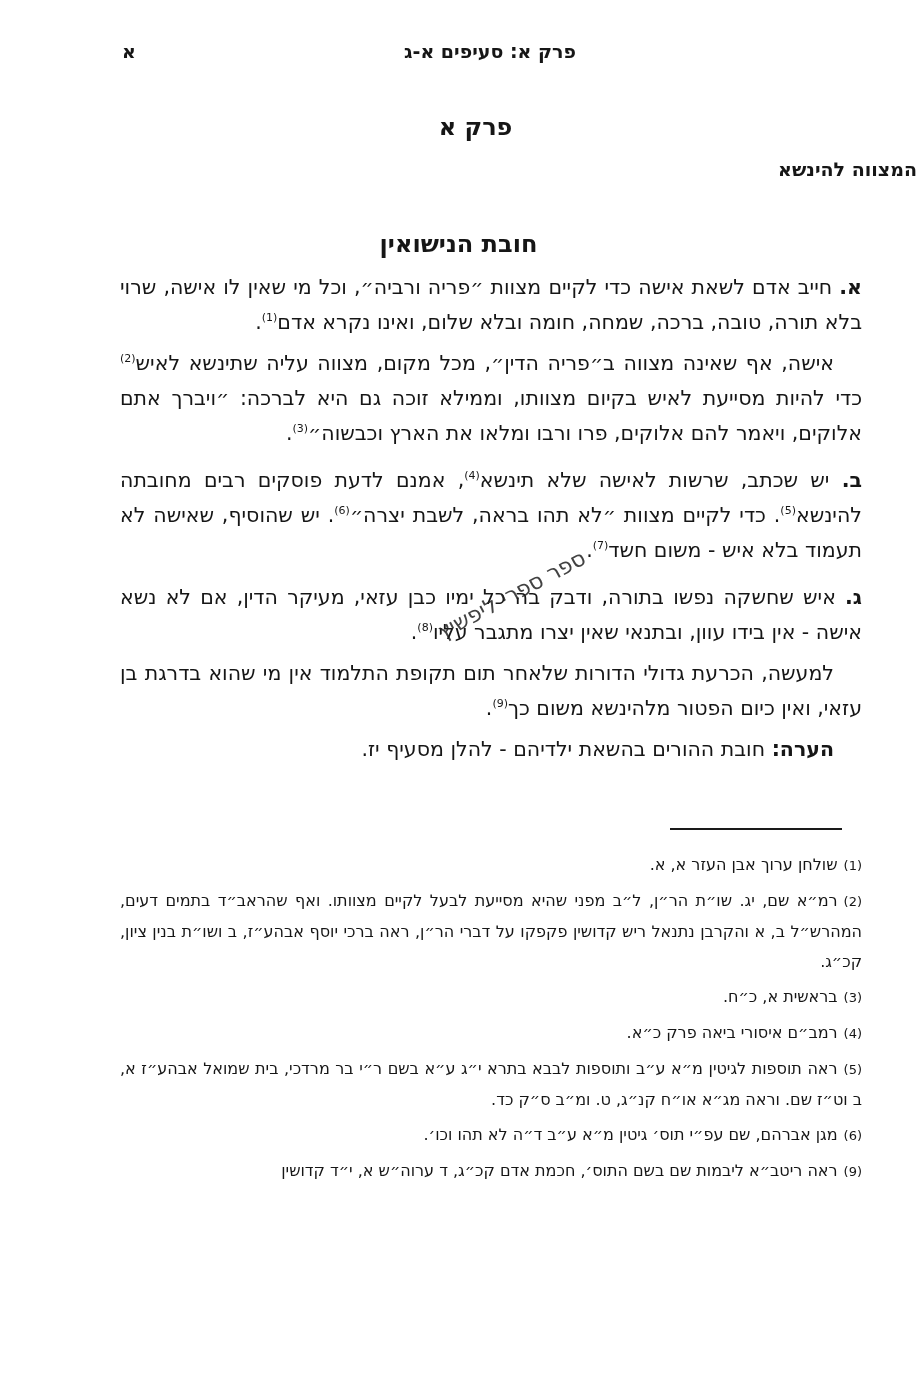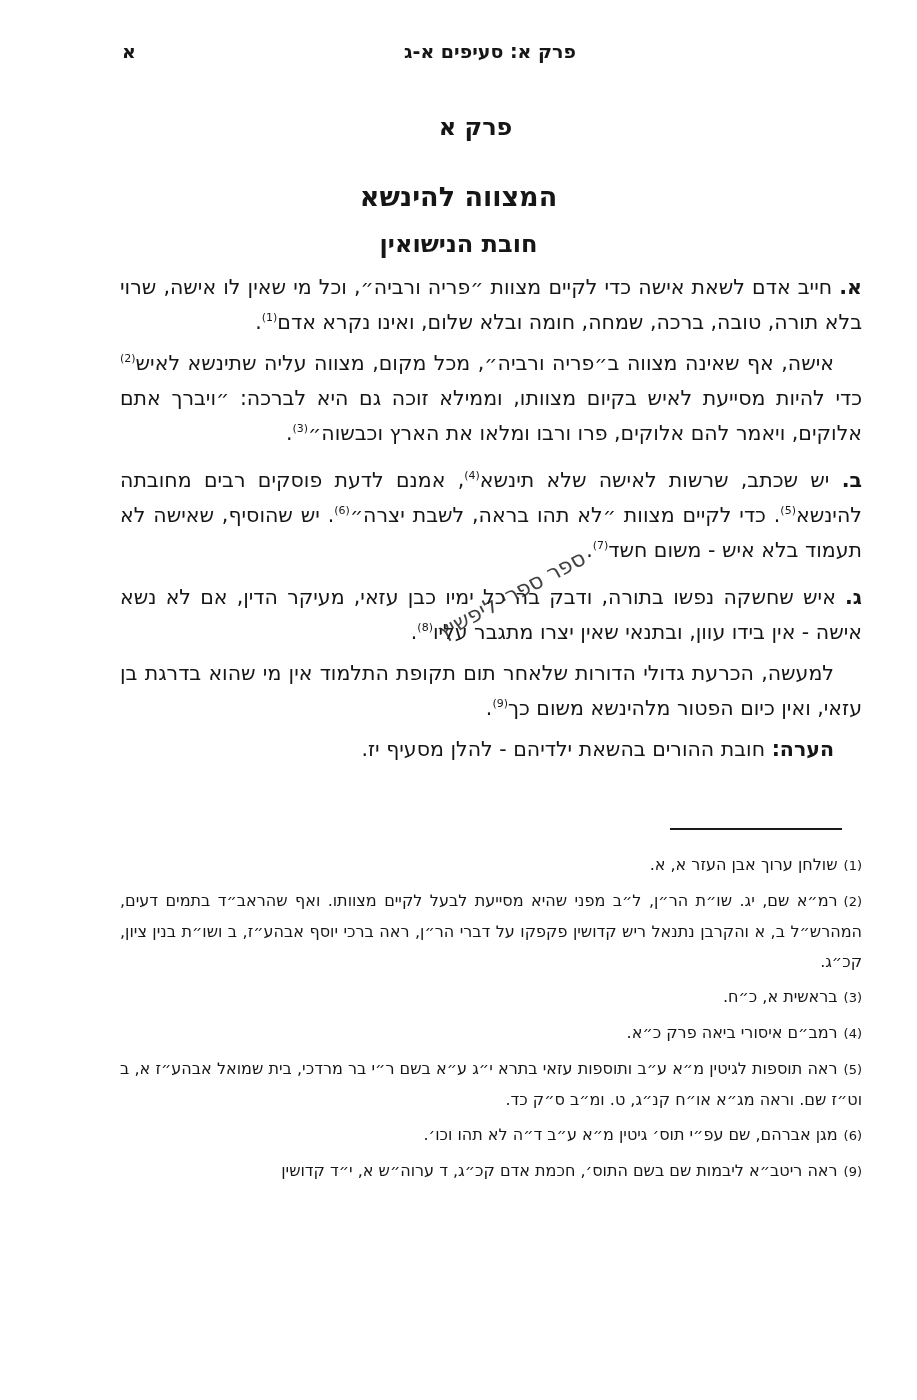--- a/index.html
+++ b/index.html
@@ -17,22 +17,22 @@
       font-weight: bold; font-size: 19px; top: 0;
     }
     .page-letter {
       position: absolute; left: 12px; top: 0; font-weight: bold; font-size: 19px;
     }
     .chapter-label {
       position: absolute; top: 113px; left: 17px; width: 917px; text-align: center;
       font-size: 24px; font-weight: bold; direction: rtl;
     }
     .chapter-title {
-      position: absolute; top: 158px; left: 0; width: 917px; text-align: center;
-      font-size: 27px; font-weight: bold; direction: rtl; margin-top: 23px;
+      position: absolute; top: 158px; left: 0; width: 917px; 
+      font-size: 19px; font-weight: bold; direction: rtl;
     }
     .section-heading {
       position: absolute; top: 230px; left: 0; width: 917px; text-align: center;
       font-size: 24px; font-weight: bold; direction: rtl;
     }
     .body {
       position: absolute; top: 270px; left: 120px; width: 742px;
       direction: rtl; text-align: justify; font-size: 20.5px; line-height: 35px;
     }
     .body p { margin: 0 0 6px 0; }
@@ -71,21 +71,21 @@
   <div class="chapter-label">פרק א</div>
   <div class="chapter-title">המצווה להינשא</div>
   <div class="section-heading">חובת הנישואין</div>
 
   <div class="body">
     <p>
       <span class="para-letter">א.</span>
       <span>חייב אדם לשאת אישה כדי לקיים מצוות ״פריה ורביה״, וכל מי שאין לו אישה, שרוי בלא תורה, טובה, ברכה, שמחה, חומה ובלא שלום, ואינו נקרא אדם</span><sup class="fn">(1)</sup><span>.</span>
     </p>
     <p class="indent">
-      <span>אישה, אף שאינה מצווה ב״פריה ורביה״, מכל מקום, מצווה עליה שתינשא לאיש</span><sup class="fn">(2)</sup>
+      <span>אישה, אף שאינה מצווה ב״פריה הדין״, מכל מקום, מצווה עליה שתינשא לאיש</span><sup class="fn">(2)</sup>
       <span>כדי להיות מסייעת לאיש בקיום מצוותו, וממילא זוכה גם היא לברכה: ״ויברך אתם אלוקים, ויאמר להם אלוקים, פרו ורבו ומלאו את הארץ וכבשוה״</span><sup class="fn">(3)</sup><span>.</span>
     </p>
     <p class="gap">
       <span class="para-letter">ב.</span>
       <span>יש שכתב, שרשות לאישה שלא תינשא</span><sup class="fn">(4)</sup><span>, אמנם לדעת פוסקים רבים מחובתה להינשא</span><sup class="fn">(5)</sup><span>. כדי לקיים מצוות ״לא תהו בראה, לשבת יצרה״</span><sup class="fn">(6)</sup><span>. יש שהוסיף, שאישה לא תעמוד בלא איש - משום חשד</span><sup class="fn">(7)</sup><span>.</span>
     </p>
     <p class="gap">
       <span class="para-letter">ג.</span>
       <span>איש שחשקה נפשו בתורה, ודבק בה כל ימיו כבן עזאי, מעיקר הדין, אם לא נשא אישה - אין בידו עוון, ובתנאי שאין יצרו מתגבר עליו</span><sup class="fn">(8)</sup><span>.</span>
     </p>
@@ -100,18 +100,18 @@
 
   <div class="stamp">ספר ספרי ליפשיץ</div>
 
   <div class="rule"></div>
 
   <div class="footnotes">
     <div class="footnote"><span class="fn-num">(1)</span><span>שולחן ערוך אבן העזר א, א.</span></div>
     <div class="footnote"><span class="fn-num">(2)</span><span>רמ״א שם, יג. שו״ת הר״ן, ל״ב מפני שהיא מסייעת לבעל לקיים מצוותו. ואף שהראב״ד בתמים דעים, המהרש״ל ב, א והקרבן נתנאל ריש קדושין פקפקו על דברי הר״ן, ראה ברכי יוסף אבהע״ז, ב ושו״ת בנין ציון, קכ״ג.</span></div>
     <div class="footnote"><span class="fn-num">(3)</span><span>בראשית א, כ״ח.</span></div>
     <div class="footnote"><span class="fn-num">(4)</span><span>רמב״ם איסורי ביאה פרק כ״א.</span></div>
-    <div class="footnote"><span class="fn-num">(5)</span><span>ראה תוספות לגיטין מ״א ע״ב ותוספות עזאי בתרא י״ג ע״א בשם ר״י בר מרדכי, בית שמואל אבהע״ז א, ב וט״ז שם. וראה מג״א או״ח קנ״ג, ט. ומ״ב ס״ק כד.</span></div>
+    <div class="footnote"><span class="fn-num">(5)</span><span>ראה תוספות לגיטין מ״א ע״ב ותוספות לבבא בתרא י״ג ע״א בשם ר״י בר מרדכי, בית שמואל אבהע״ז א, ב וט״ז שם. וראה מג״א או״ח קנ״ג, ט. ומ״ב ס״ק כד.</span></div>
     <div class="footnote"><span class="fn-num">(6)</span><span>מגן אברהם, שם עפ״י תוס׳ גיטין מ״א ע״ב ד״ה לא תהו וכו׳.</span></div>
     <div class="footnote"><span class="fn-num">(9)</span><span>ראה ריטב״א ליבמות שם בשם התוס׳, חכמת אדם קכ״ג, ד ערוה״ש א, י״ד קדושין</span></div>
   </div>
 
 </div>
 
 </body></html>

